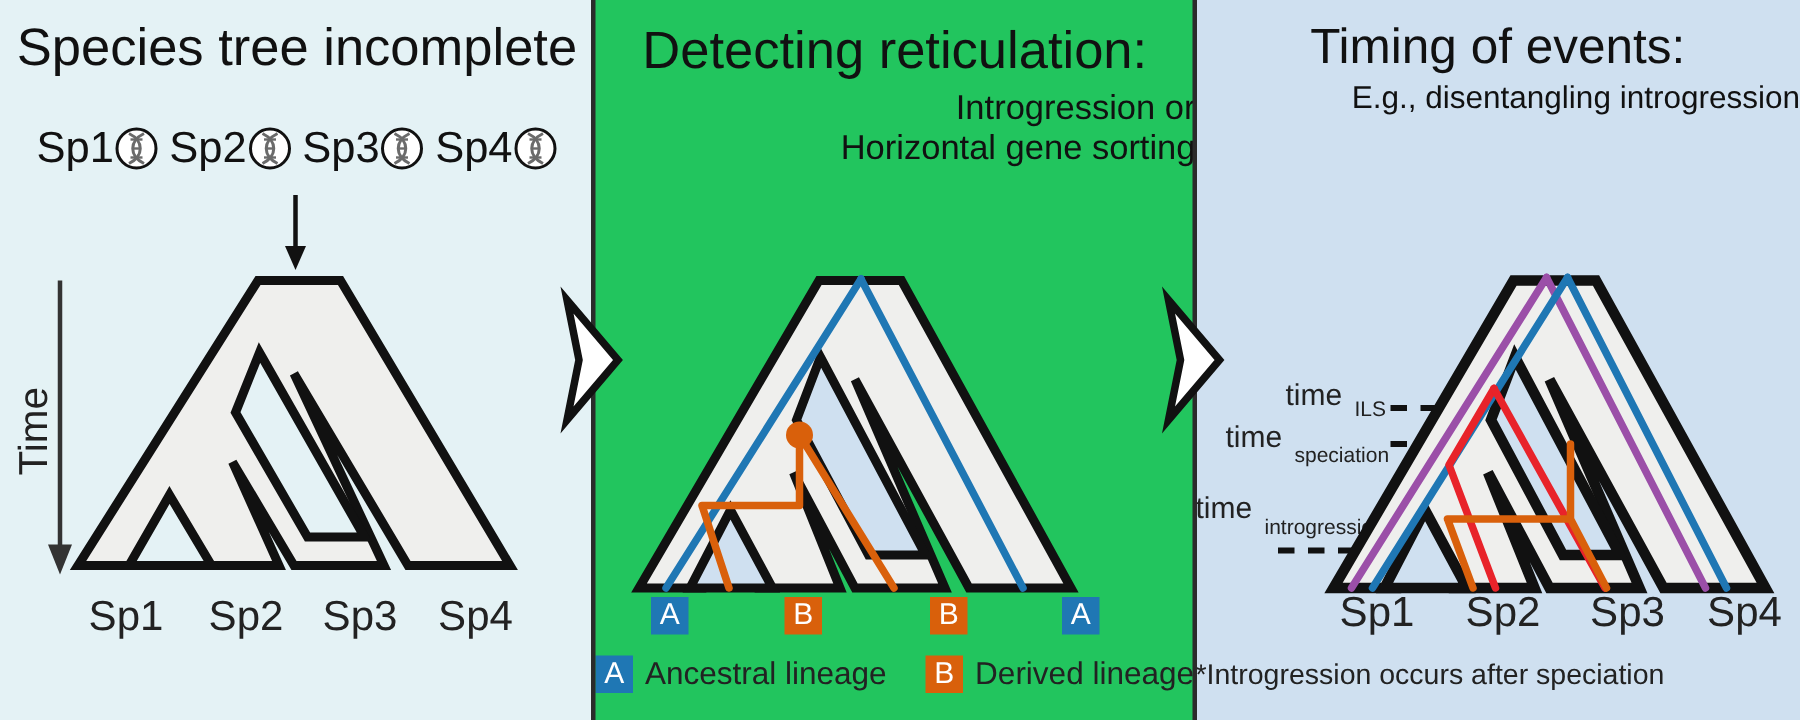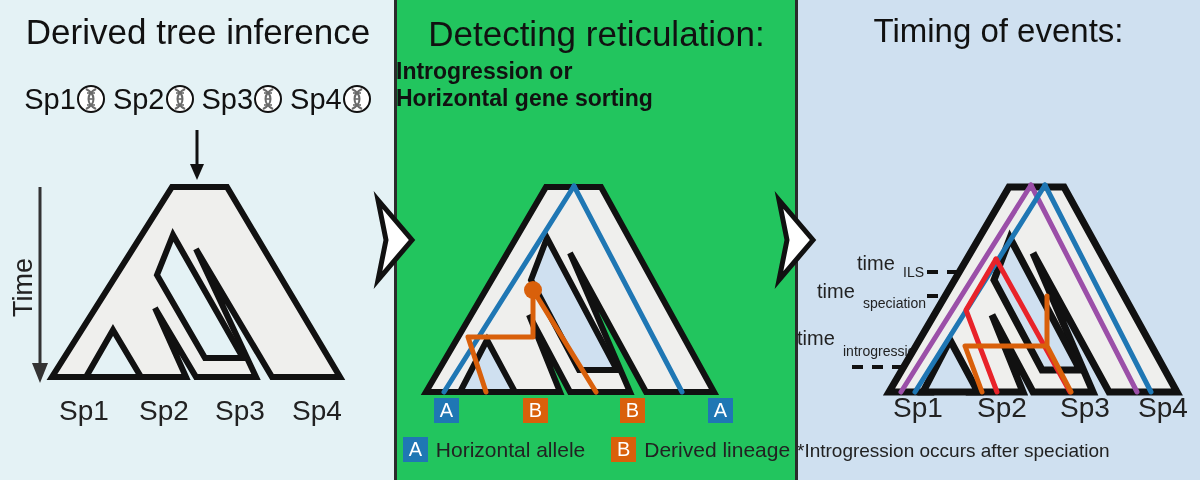--- a/index.html
+++ b/index.html
@@ -23,22 +23,22 @@
   #chev1{left:372px;top:196px;}
   #chev2{left:773px;top:196px;}
 
   .title{
     position:absolute;left:0;width:100%;text-align:center;
     color:#111;font-weight:400;line-height:1.04;
   }
   .title.big{font-size:35px;}
   .title.big-r{font-size:33px;}
   .sub{
-    position:absolute;left:0;width:100%;text-align:left;
-    color:#111;font-size:23px;line-height:1.18;font-weight:700;
+    position:absolute;left:0;width:100%;text-align:right;
+    color:#111;font-size:23px;line-height:1.18;font-weight:400;
   }
   .sub.small{font-size:21px;}
 
   #left-title{top:14px;}
   #mid-title{top:16px;}
   #mid-sub{top:58px;}
   #right-title{top:14px;}
   #right-sub{top:54px;}
 
   .tiprow{position:absolute;left:0;width:100%;}
@@ -74,21 +74,21 @@
   .tlabel{font-size:20px;fill:#222;font-family:"Liberation Sans",sans-serif;}
   .tsub{font-size:14px;fill:#222;font-family:"Liberation Sans",sans-serif;}
 </style>
 </head>
 <body>
 
 <div id="figure">
 
   <div class="panel" id="panel-left">
 
-    <div class="title big" id="left-title">Derived tree inference</div>
+    <div class="title big" id="left-title">Species tree incomplete</div>
 
     <div class="sporow">
 
       <div class="spo">
         <span class="lbl">Sp1</span>
         <svg width="30" height="34" viewBox="0 0 30 34">
           <circle cx="15" cy="17" r="13" fill="#ffffff" stroke="#111" stroke-width="2"></circle>
           <path d="M10 7 C20 12, 20 22, 10 27" fill="none" stroke="#6b6b6b" stroke-width="2"></path>
           <path d="M20 7 C10 12, 10 22, 20 27" fill="none" stroke="#6b6b6b" stroke-width="2"></path>
           <line x1="11" y1="11" x2="19" y2="11" stroke="#6b6b6b" stroke-width="1.6"></line>
@@ -228,33 +228,34 @@
     <div style="position:absolute;top:398px;left:0;width:100%;">
       <span class="chip anc" style="position:absolute;left:38px;">A</span>
       <span class="chip der" style="position:absolute;left:127px;">B</span>
       <span class="chip der" style="position:absolute;left:224px;">B</span>
       <span class="chip anc" style="position:absolute;left:312px;">A</span>
     </div>
 
     <div class="legendrow" style="top:437px;">
       <span class="legitem">
         <span class="chip anc">A</span>
-        <span>Horizontal allele</span>
+        <span>Ancestral lineage</span>
       </span>
       <span class="legitem">
         <span class="chip der">B</span>
         <span>Derived lineage</span>
       </span>
     </div>
   </div>
 
   <div class="panel" id="panel-right">
 
     <div class="title big-r" id="right-title">Timing of events:</div>
     <div class="sub small" id="right-sub">
+      <div>E.g., disentangling introgression</div>
     </div>
 
     <svg style="position:absolute;left:0px;top:240px;" width="403" height="140">
       <g>
         <text class="tlabel" x="60" y="30">time</text>
         <text class="tsub" x="106" y="37">ILS</text>
         <line x1="130" y1="32" x2="215" y2="32" stroke="#111" stroke-width="4" stroke-dasharray="11 9"></line>
       </g>
       <g>
         <text class="tlabel" x="20" y="58">time</text>

